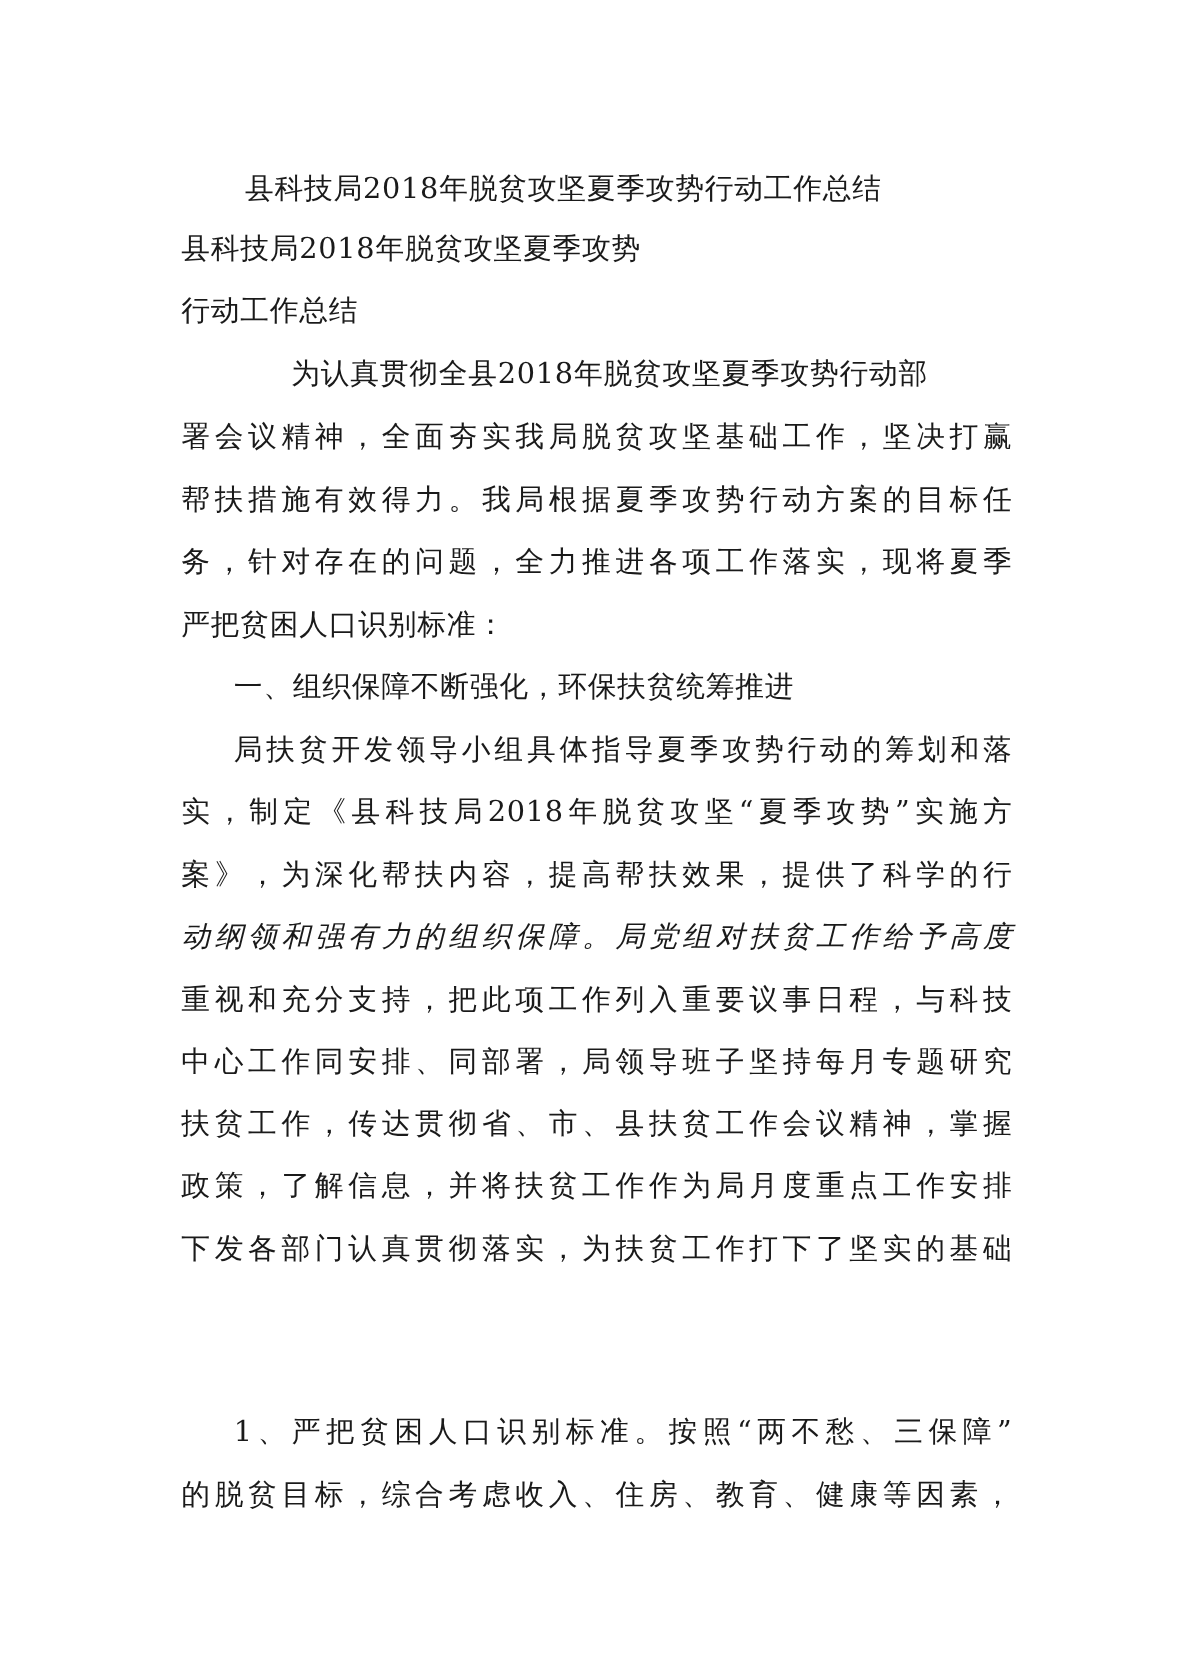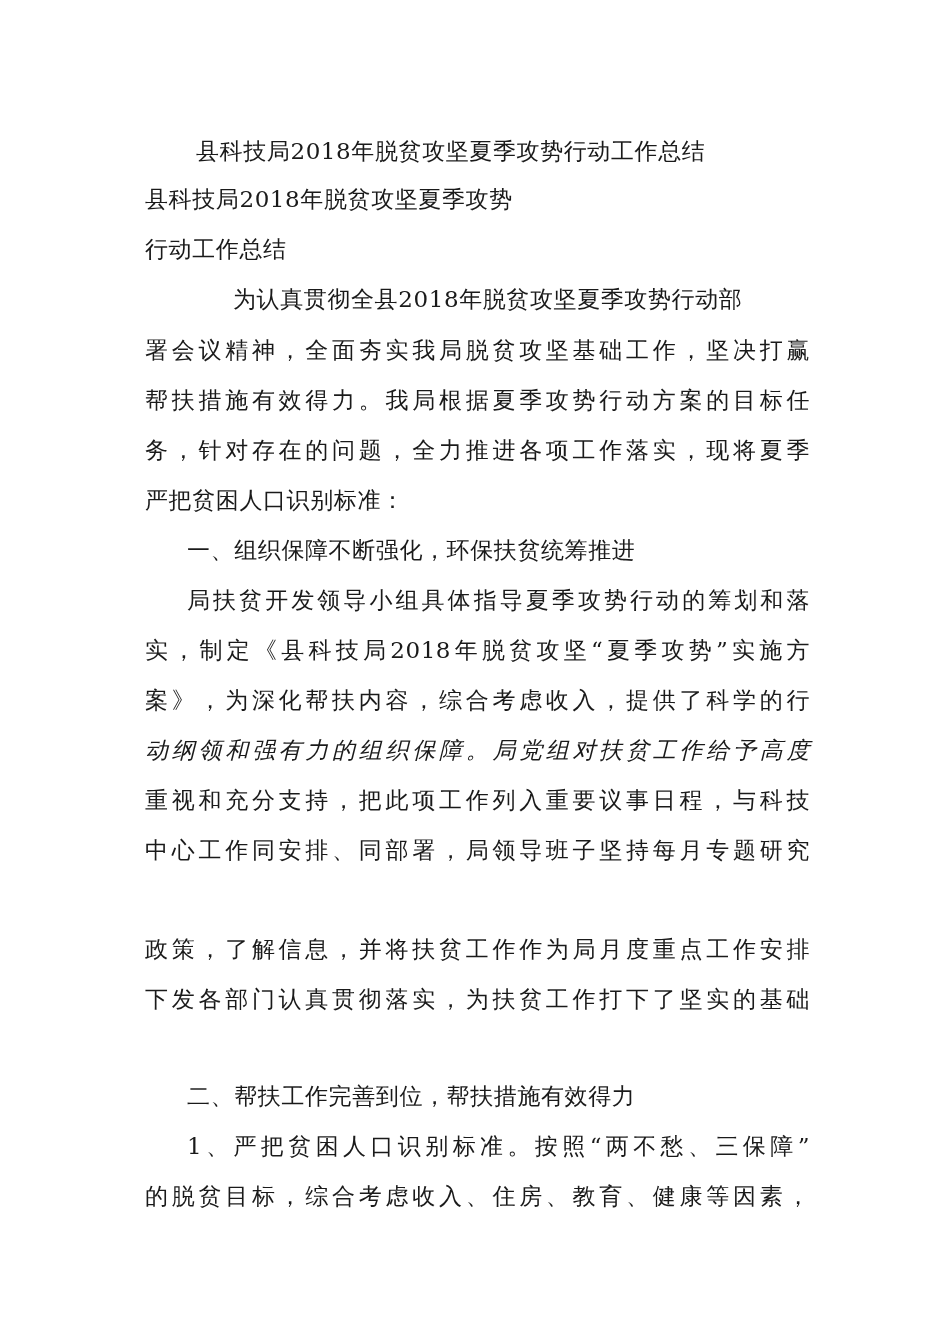--- a/index.html
+++ b/index.html
@@ -20,23 +20,23 @@
 
   <div class="line" style="top:284px; left:233px; width:577px;">为认真贯彻全县2018年脱贫攻坚夏季攻势行动部</div>
   <div class="line just" style="top:335px;">署会议精神，全面夯实我局脱贫攻坚基础工作，坚决打赢</div>
   <div class="line just" style="top:385px;">帮扶措施有效得力。我局根据夏季攻势行动方案的目标任</div>
   <div class="line just" style="top:435px;">务，针对存在的问题，全力推进各项工作落实，现将夏季</div>
   <div class="line" style="top:485px;">严把贫困人口识别标准：</div>
 
   <div class="line" style="top:535px; left:187px;">一、组织保障不断强化，环保扶贫统筹推进</div>
   <div class="line just" style="top:585px; left:187px; width:623px;">局扶贫开发领导小组具体指导夏季攻势行动的筹划和落</div>
   <div class="line just" style="top:635px;">实，制定《县科技局2018年脱贫攻坚“夏季攻势”实施方</div>
-  <div class="line just" style="top:685px;">案》，为深化帮扶内容，综合考虑收入，提供了科学的行</div>
+  <div class="line just" style="top:685px;">案》，为深化帮扶内容，提高帮扶效果，提供了科学的行</div>
   <div class="line just" style="top:735px;font-style:italic;">动纲领和强有力的组织保障。局党组对扶贫工作给予高度</div>
   <div class="line just" style="top:785px;">重视和充分支持，把此项工作列入重要议事日程，与科技</div>
   <div class="line just" style="top:835px;">中心工作同安排、同部署，局领导班子坚持每月专题研究</div>
+  <div class="line just" style="top:884px;">扶贫工作，传达贯彻省、市、县扶贫工作会议精神，掌握</div>
   <div class="line just" style="top:934px;">政策，了解信息，并将扶贫工作作为局月度重点工作安排</div>
   <div class="line just" style="top:984px;">下发各部门认真贯彻落实，为扶贫工作打下了坚实的基础</div>
 
-  <div class="line" style="top:1081px; left:187px;">二、帮扶工作完善到位，帮扶措施有效得力</div>
   <div class="line just" style="top:1131px; left:187px; width:623px;">1、严把贫困人口识别标准。按照“两不愁、三保障”</div>
   <div class="line just" style="top:1181px;">的脱贫目标，综合考虑收入、住房、教育、健康等因素，</div>
 </div>
 
 </body></html>

